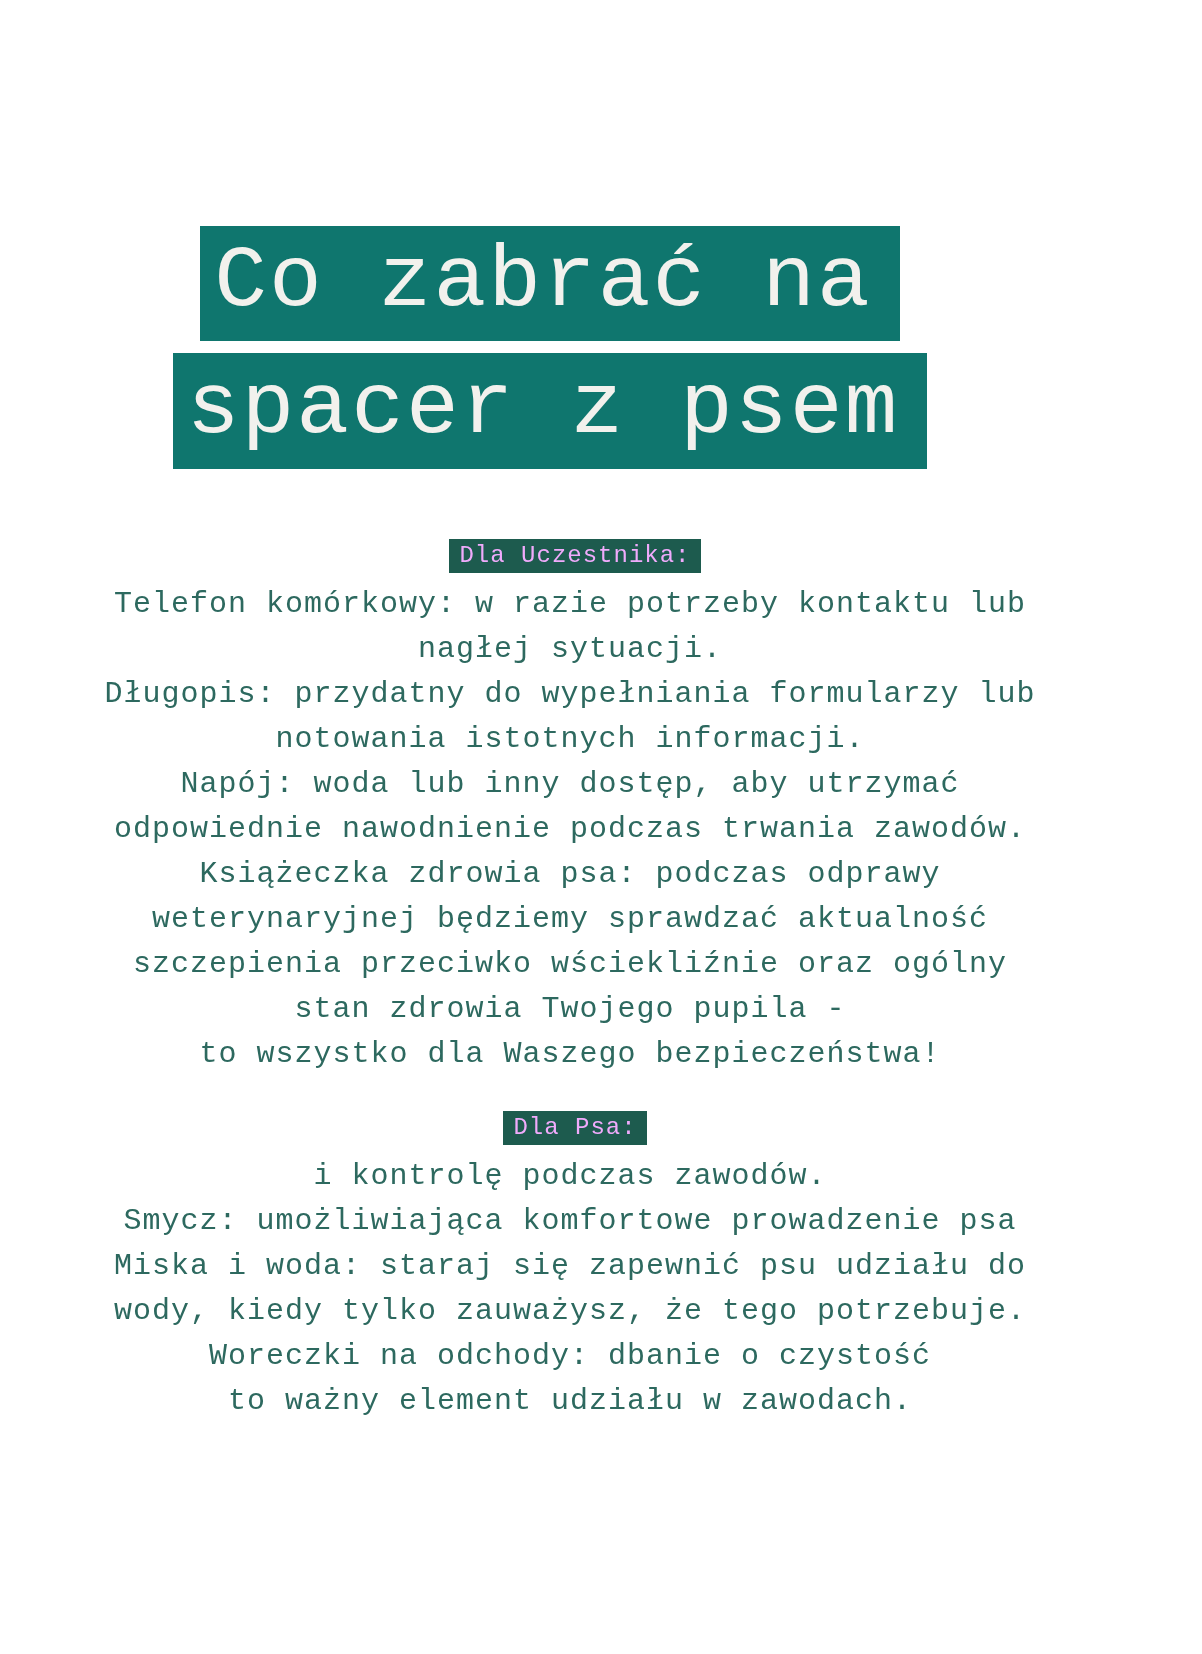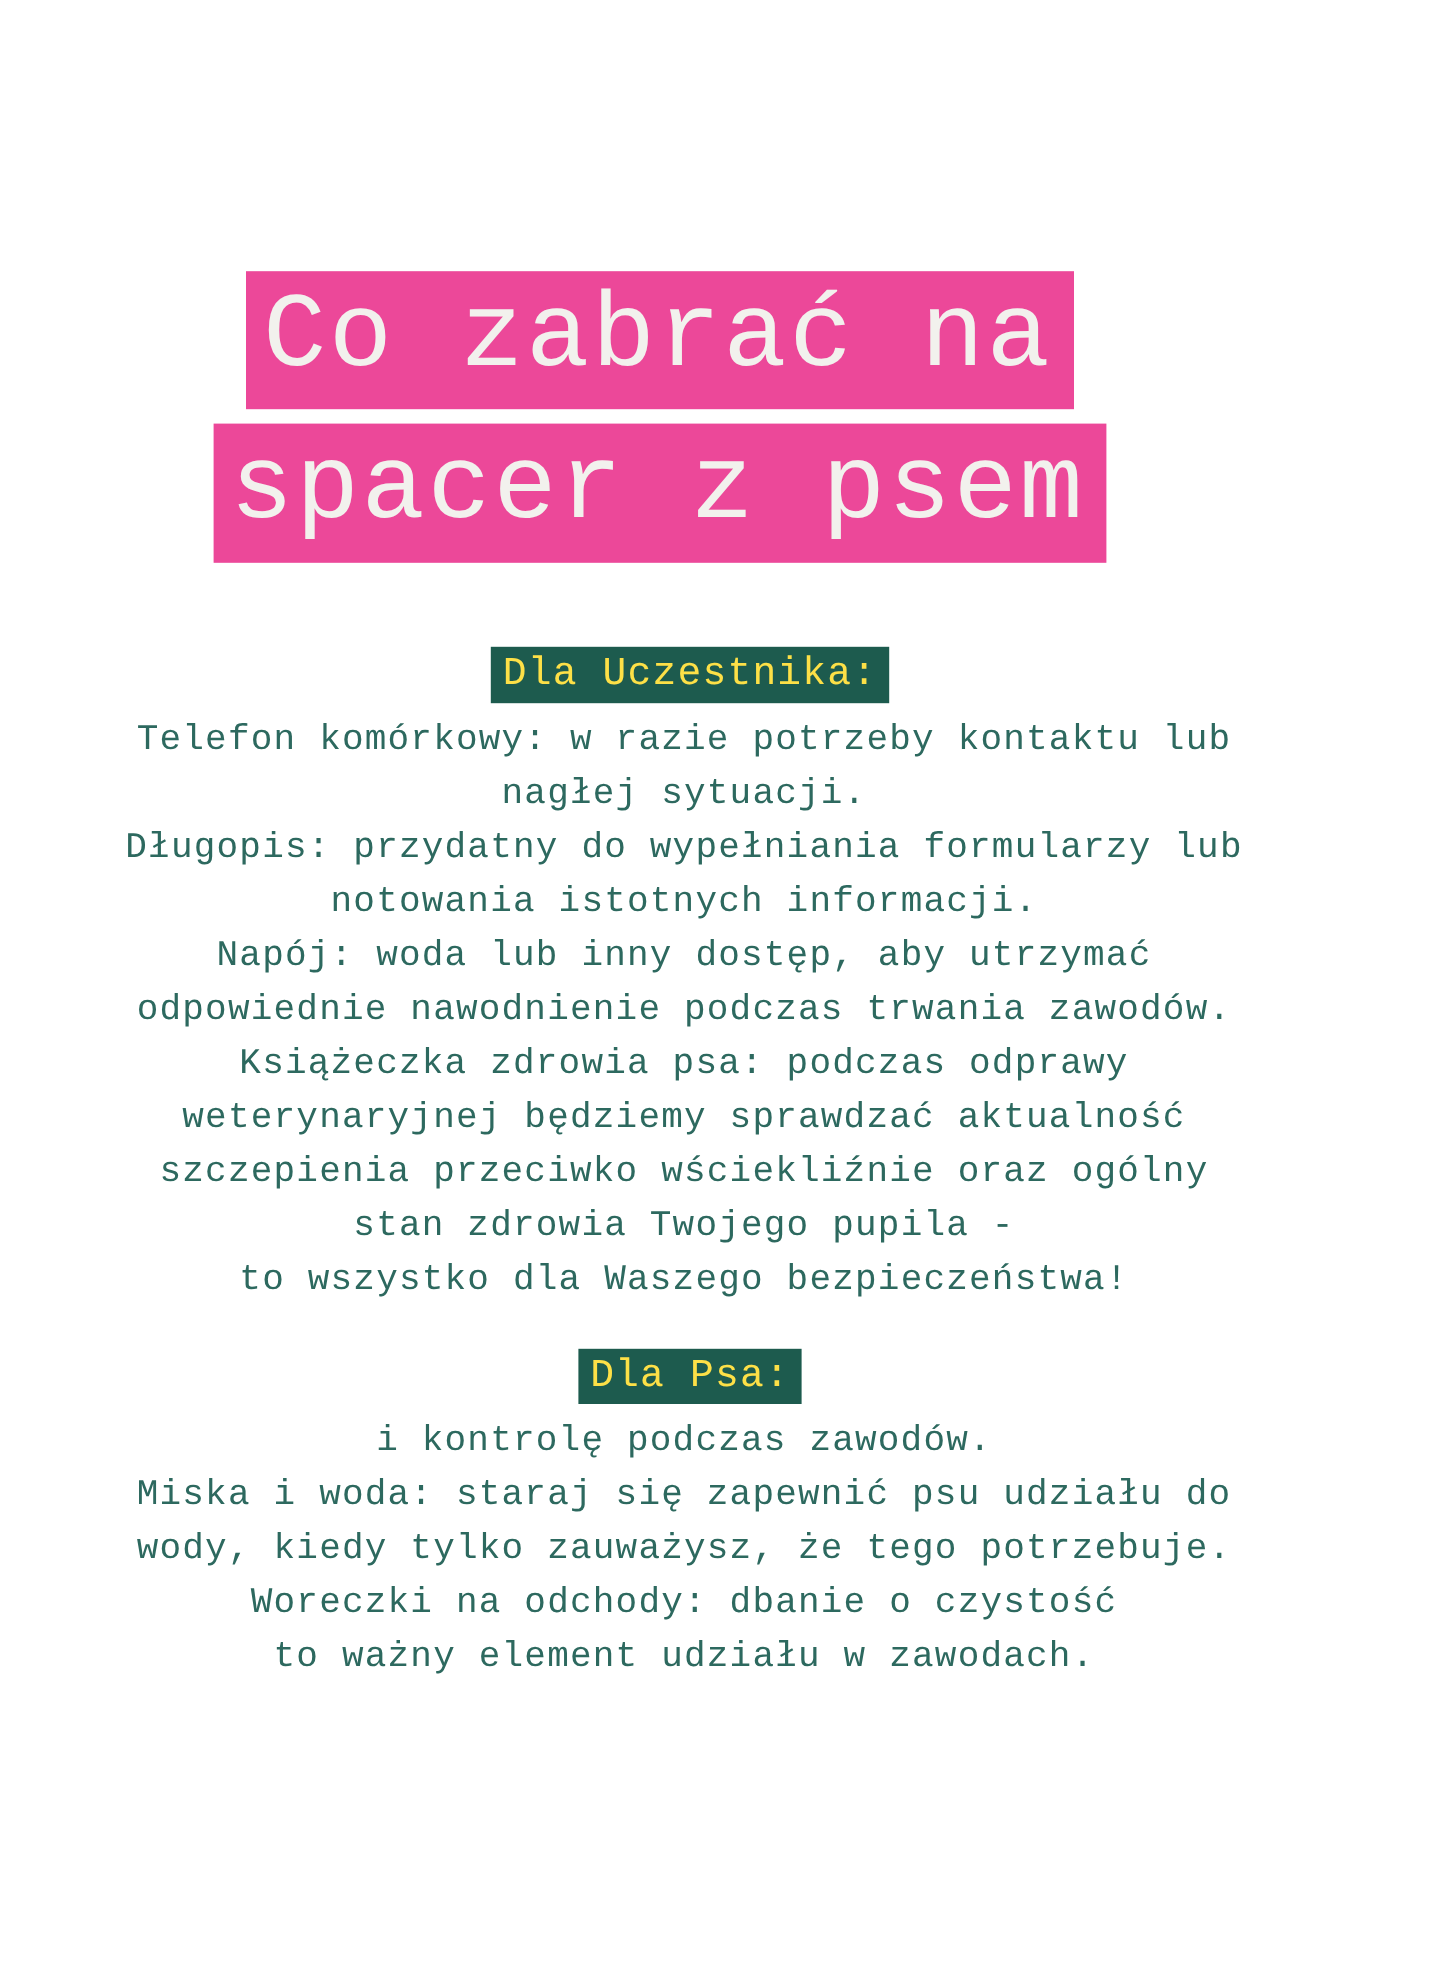--- a/index.html
+++ b/index.html
@@ -20,38 +20,38 @@
   .content {
     position: absolute;
     left: 0; top: 0;
     width: 1100px;
     text-align: center;
     padding-top: 226px;
   }
   .title-line-row { line-height: 0; }
   .title-line {
     display: inline-block;
-    background: #ec4899;
+    background: #0f766e;
     color: #f2f1ed;
     font-size: 88px;
     font-weight: 500;
     line-height: 1.22;
     letter-spacing: 2px;
-    padding: 2px 18px 6px 14px;
+    padding: 2px 28px 6px 14px;
     white-space: nowrap;
   }
   .title-line-row.second { margin-top: 12px; }
   .section-heading-row { line-height: 0; }
   .section-heading-row.first { margin-top: 70px; }
   .section-heading-row.second { margin-top: 34px; }
   .section-heading {
     display: inline-block;
     background: #1d5b4e;
-    color: #fde047;
-    font-size: 33px;
+    color: #f0abfc;
+    font-size: 24px;
     line-height: 1.42;
     letter-spacing: 1px;
     padding: 0 10px;
     white-space: nowrap;
     transform: translateX(25px);
   }
   .body-lines { margin-top: 9px; padding-left: 40px; }
   .body-line {
     color: #2d695f;
     font-size: 30px;
@@ -88,20 +88,21 @@
       <div class="body-line">szczepienia przeciwko wściekliźnie oraz ogólny</div>
       <div class="body-line">stan zdrowia Twojego pupila -</div>
       <div class="body-line">to wszystko dla Waszego bezpieczeństwa!</div>
     </div>
 
     <div class="section-heading-row second">
       <span class="section-heading">Dla Psa:</span>
     </div>
     <div class="body-lines">
       <div class="body-line">i kontrolę podczas zawodów.</div>
+      <div class="body-line">Smycz: umożliwiająca komfortowe prowadzenie psa</div>
       <div class="body-line">Miska i woda: staraj się zapewnić psu udziału do</div>
       <div class="body-line">wody, kiedy tylko zauważysz, że tego potrzebuje.</div>
       <div class="body-line">Woreczki na odchody: dbanie o czystość</div>
       <div class="body-line">to ważny element udziału w zawodach.</div>
     </div>
 
   </div>
 </div>
 
 </body></html>

